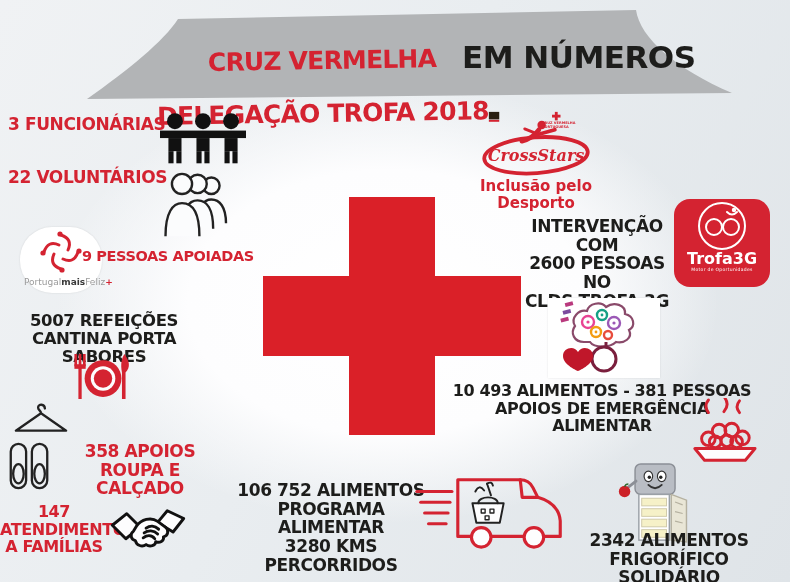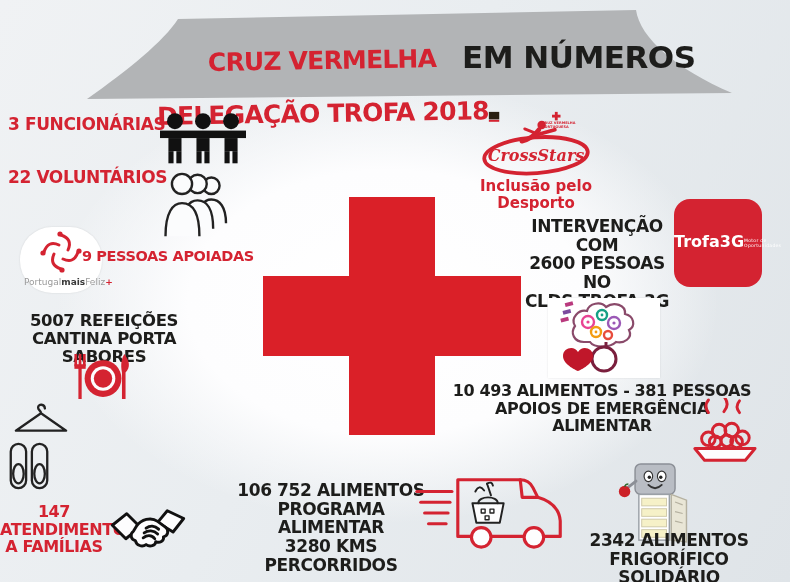--- a/index.html
+++ b/index.html
@@ -15,21 +15,21 @@
   .red{color:var(--red,#d42331);}
   .blk{color:var(--text_black,#1d1d1b);}
   .ctr{text-align:center;}
   .banner-title{font-size:25px;line-height:1.05;text-align:center;letter-spacing:-0.8px;transform:rotate(-1deg);}
   .banner-sub{font-size:31px;letter-spacing:-0.5px;}
   .pmf-box{background:#fff;width:82px;height:66px;box-shadow:0 0 2px rgba(0,0,0,.12);}
   .pmf-text{font-size:9px;font-weight:400;letter-spacing:0;color:#9a9a9a;white-space:nowrap;}
   .pmf-text b{color:#3a3a3a;}
   .pmf-text .plus{color:var(--red,#d42331);font-weight:700;}
   .white-box{background:#fff;box-shadow:0 0 2px rgba(0,0,0,.1);}
-  .t3g{background:var(--red,#d42331);border-radius:16px;width:88px;height:88px;display:flex;flex-direction:row;align-items:center;justify-content:flex-start;}
+  .t3g{background:var(--red,#d42331);border-radius:16px;width:96px;height:88px;display:flex;flex-direction:column;align-items:center;justify-content:flex-start;}
   .t3g-name{color:#fff;font-weight:700;font-size:16px;line-height:1;margin-top:-2px;}
   .t3g-tag{color:#fff;font-size:4.5px;letter-spacing:.3px;}
   .cs-tag{font-size:15px;letter-spacing:0;}
   .cs-partner{font-size:3.5px;color:var(--red,#d42331);font-weight:700;letter-spacing:0;line-height:1;}
 </style>
 </head>
 <body>
 
 <div class="stage">
 
@@ -116,20 +116,22 @@
     <path d="M34 6 C34 1 27 1 27 5 C27 8 30 8 30 11 L4 29 L56 29 L30 11" fill="none" stroke="#222" stroke-width="2.4" stroke-linejoin="round" stroke-linecap="round"></path>
   </svg>
   <svg class="abs" style="left:8px;top:442px;" width="42" height="48" viewBox="0 0 42 50">
     <g fill="none" stroke="#222" stroke-width="2.4">
       <rect x="2" y="2" width="16" height="46" rx="8"></rect>
         <ellipse cx="10" cy="33" rx="5.5" ry="10"></ellipse>
       <rect x="24" y="2" width="16" height="46" rx="8"></rect>
         <ellipse cx="32" cy="33" rx="5.5" ry="10"></ellipse>
     </g>
   </svg>
+  <div class="abs txt red ctr" style="left:52px;top:442px;width:176px;font-size:17px;">358 APOIOS ROUPA E
+CALÇADO</div>
 
   <div class="abs txt red ctr" style="left:0px;top:503px;width:108px;font-size:16px;">147
 ATENDIMENTOS
 A FAMÍLIAS</div>
   <svg class="abs" style="left:108px;top:505px;" width="80" height="54" viewBox="0 0 80 56">
     <g stroke="#111" stroke-width="3" fill="#fdfdfe" stroke-linejoin="round" stroke-linecap="round">
       <path d="M3 21 L18 9 L32 23 L17 35 Z"></path>
       <path d="M77 14 L60 6 L50 18 L66 28 Z"></path>
       <path d="M28 22 C33 15 43 12 50 17 L58 23 C62 26 61 32 56 33 C57 37 52 40 48 38 C48 42 42 44 38 41 C34 44 28 42 27 37 C22 36 21 30 25 27 Z"></path>
       <path d="M38 24 C42 21 47 21 51 25" fill="none"></path>

